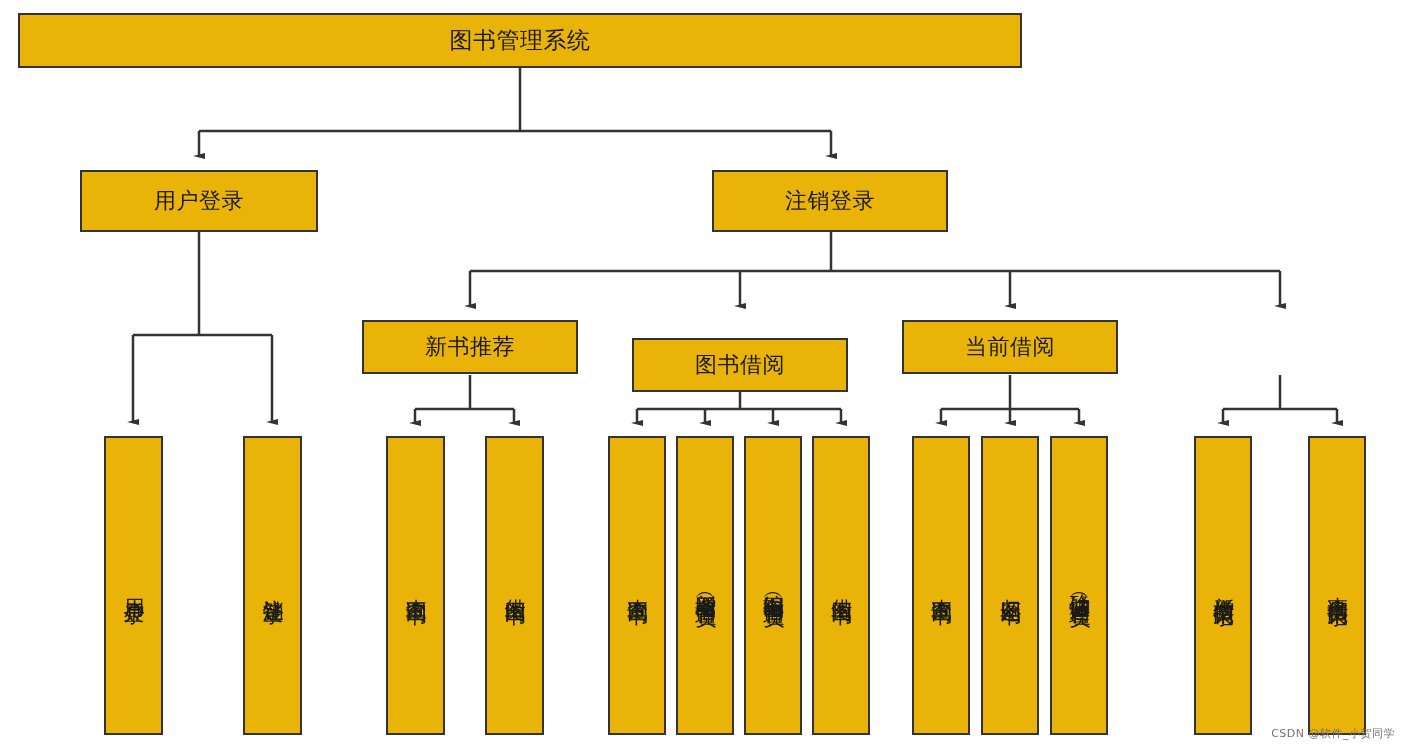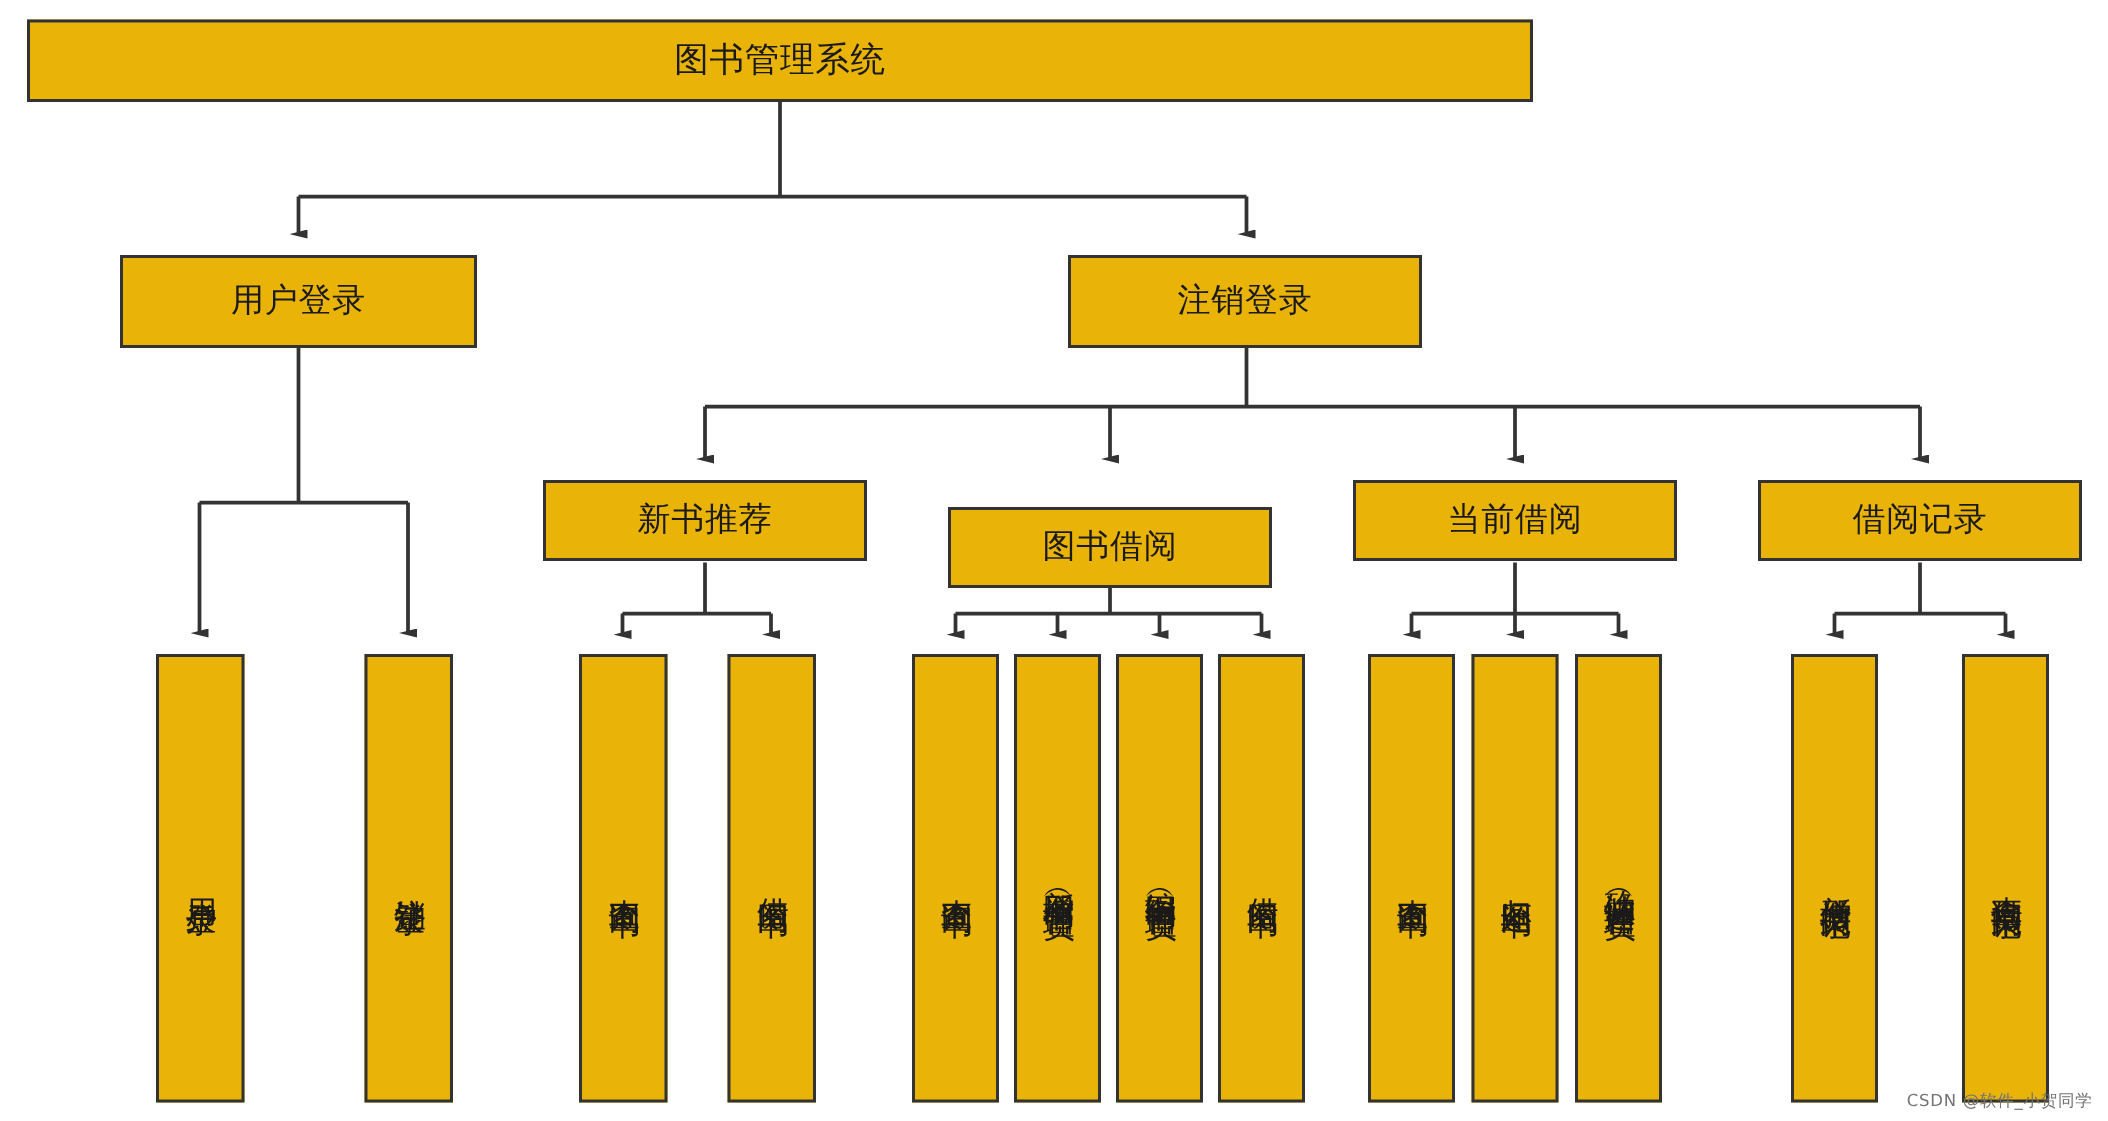--- a/index.html
+++ b/index.html
@@ -135,23 +135,20 @@
 
   <div class="node node-h" style="left:362px; top:320px; width:216px; height:54px;">
     <span class="label">新书推荐</span>
   </div>
   <div class="node node-h" style="left:632px; top:338px; width:216px; height:54px;">
     <span class="label">图书借阅</span>
   </div>
   <div class="node node-h" style="left:902px; top:320px; width:216px; height:54px;align-items:center;">
     <span class="label">当前借阅</span>
   </div>
-  <div class="node node-h" style="left:1172px; top:320px; width:216px; height:54px;">
-    <span class="label">借阅记录</span>
-  </div>
 
   <div class="node node-v" style="left:104px; top:436px; width:59px; height:299px;">
     <span class="label">用户登录</span>
   </div>
   <div class="node node-v" style="left:243px; top:436px; width:59px; height:299px;">
     <span class="label">注销登录</span>
   </div>
 
   <div class="node node-v" style="left:386px; top:436px; width:59px; height:299px;">
     <span class="label">查询图书</span>

